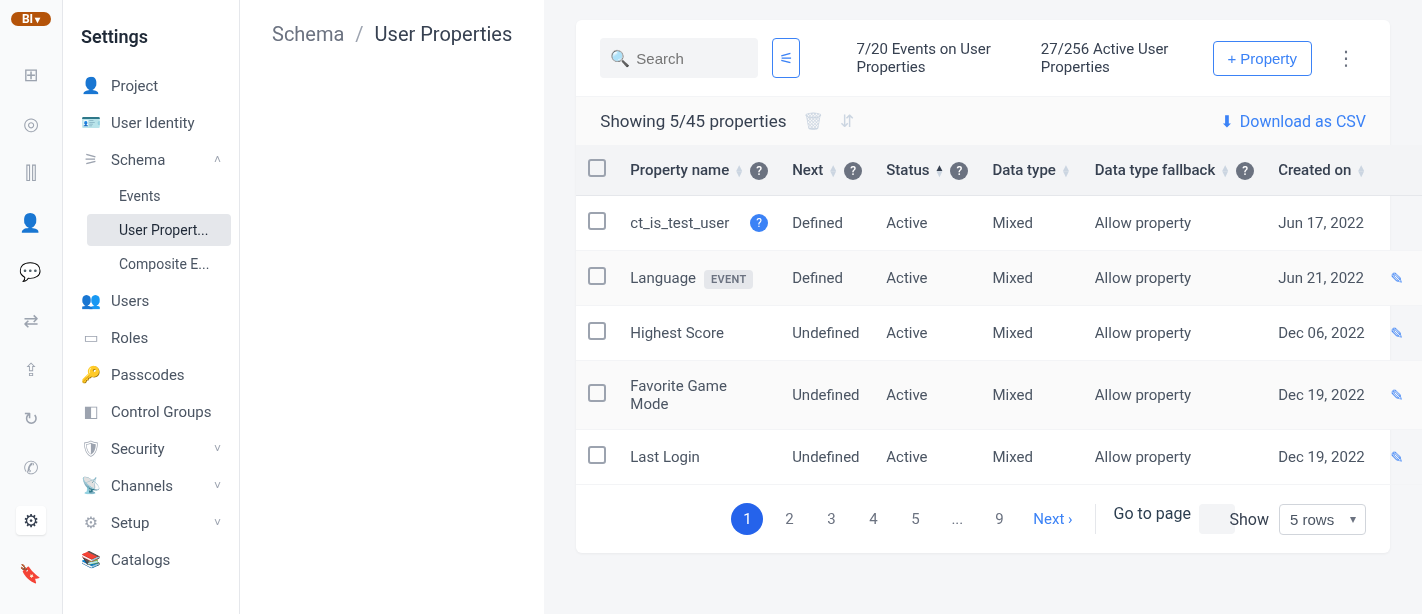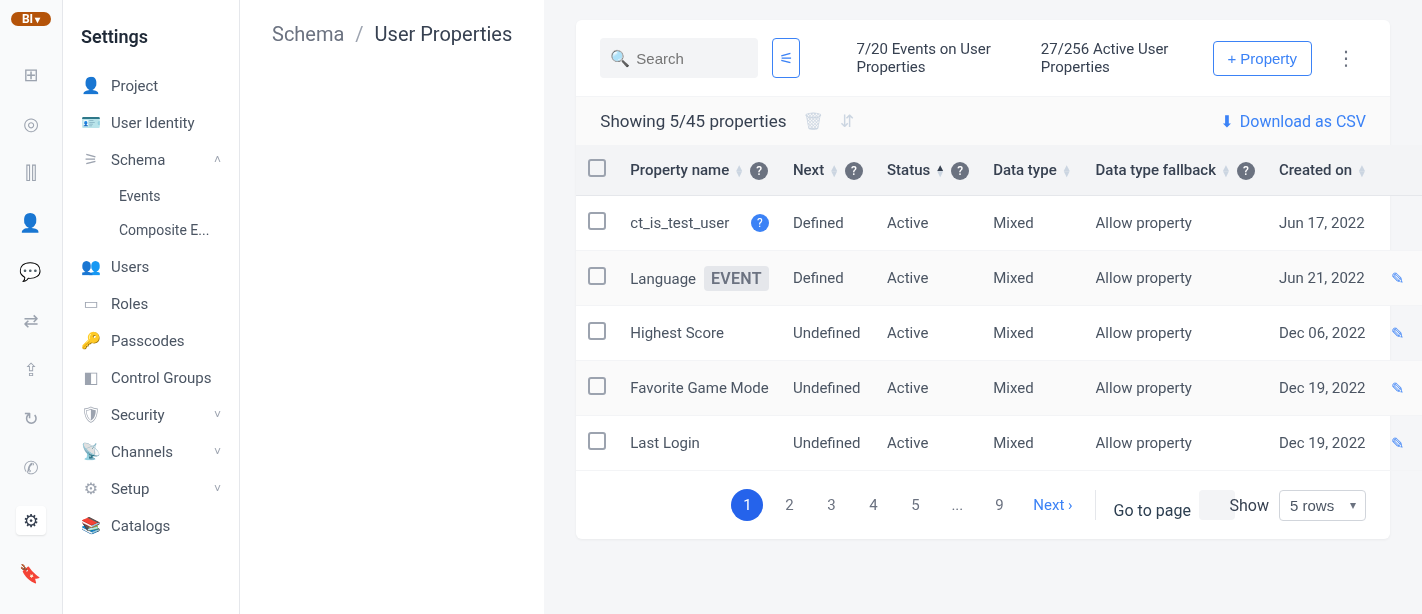--- a/index.html
+++ b/index.html
@@ -46,30 +46,30 @@
 
 .tbl { width: 100%; border-collapse: collapse; }
 .tbl th { background: #f3f4f6; text-align: left; padding: 14px 12px; font-size: 15px; font-weight: 500; color: #374151; border-bottom: 1px solid #e5e7eb; white-space: nowrap; }
 .tbl td { padding: 16px 12px; font-size: 15px; color: #4b5563; border-bottom: 1px solid #f3f4f6; }
 .tbl tr:nth-child(even) td { background: #fafafa; }
 .check { width: 18px; height: 18px; border: 2px solid #9ca3af; border-radius: 3px; cursor: pointer; display: inline-block; }
 .sort-icons { color: #cbd5e1; font-size: 10px; margin-left: 5px; display: inline-flex; flex-direction: column; line-height: 6px; vertical-align: middle; }
 .sort-icons.dark .up { color: #374151; }
 .help { display: inline-flex; width: 18px; height: 18px; border-radius: 50%; background: #6b7280; color: #fff; align-items: center; justify-content: center; font-size: 12px; margin-left: 6px; cursor: pointer; }
 .help.blue { background: #3b82f6; }
-.tag { background: #e5e7eb; color: #6b7280; font-size: 16px; font-weight: 600; padding: 3px 7px; border-radius: 4px; margin-left: 8px; letter-spacing: 0.3px; }
+.tag { background: #e5e7eb; color: #6b7280; font-size: 11px; font-weight: 600; padding: 3px 7px; border-radius: 4px; margin-left: 8px; letter-spacing: 0.3px; }
 .edit-icon { color: #3b82f6; cursor: pointer; font-size: 16px; margin-right: 12px; }
 .row-more { color: #6b7280; cursor: pointer; font-size: 16px; }
 .actions-cell { text-align: right; white-space: nowrap; }
 
 .pagination { display: flex; align-items: center; justify-content: center; padding: 18px 24px; gap: 10px; position: relative; }
 .page-btn { min-width: 32px; height: 32px; border-radius: 50%; display: flex; align-items: center; justify-content: center; color: #6b7280; cursor: pointer; font-size: 15px; }
 .page-btn.active { background: #2563eb; color: #fff; }
 .next-link { color: #3b82f6; cursor: pointer; font-size: 15px; margin-left: 8px; }
-.goto-wrap { display: flex; align-items: flex-end; gap: 8px; border-left: 1px solid #e5e7eb; padding-left: 18px; margin-left: 12px; }
+.goto-wrap { display: flex; align-items: flex-start; gap: 8px; border-left: 1px solid #e5e7eb; padding-left: 18px; margin-left: 12px; }
 .goto-input { width: 36px; height: 30px; background: #f3f4f6; border: none; border-radius: 4px; }
 .show-wrap { position: absolute; right: 24px; display: flex; align-items: center; gap: 10px; font-size: 16px; color: #374151; }
 .rows-select { border: 1px solid #d1d5db; border-radius: 4px; padding: 6px 30px 6px 10px; font-size: 15px; color: #4b5563; background: #fff; cursor: pointer; appearance: none; }
 .select-wrap { position: relative; }
 .select-caret { position: absolute; right: 10px; top: 50%; transform: translateY(-50%); pointer-events: none; color: #6b7280; font-size: 12px; }
 </style>
 </head>
 <body>
 
 <div class="iconrail">
@@ -103,20 +103,21 @@
       <span class="icon">🪪</span>
       <span>User Identity</span>
     </div>
   <div class="side-item">
       <span class="icon">⚞</span>
       <span>Schema</span>
       <span class="chev">˄</span>
     </div>
   <div class="sub-items">
     <div class="sub-item">Events</div>
+    <div class="sub-item active">User Propert...</div>
     <div class="sub-item">Composite E...</div>
   </div>
   <div class="side-item">
       <span class="icon">👥</span>
       <span>Users</span>
     </div>
   <div class="side-item">
       <span class="icon">▭</span>
       <span>Roles</span>
     </div>

